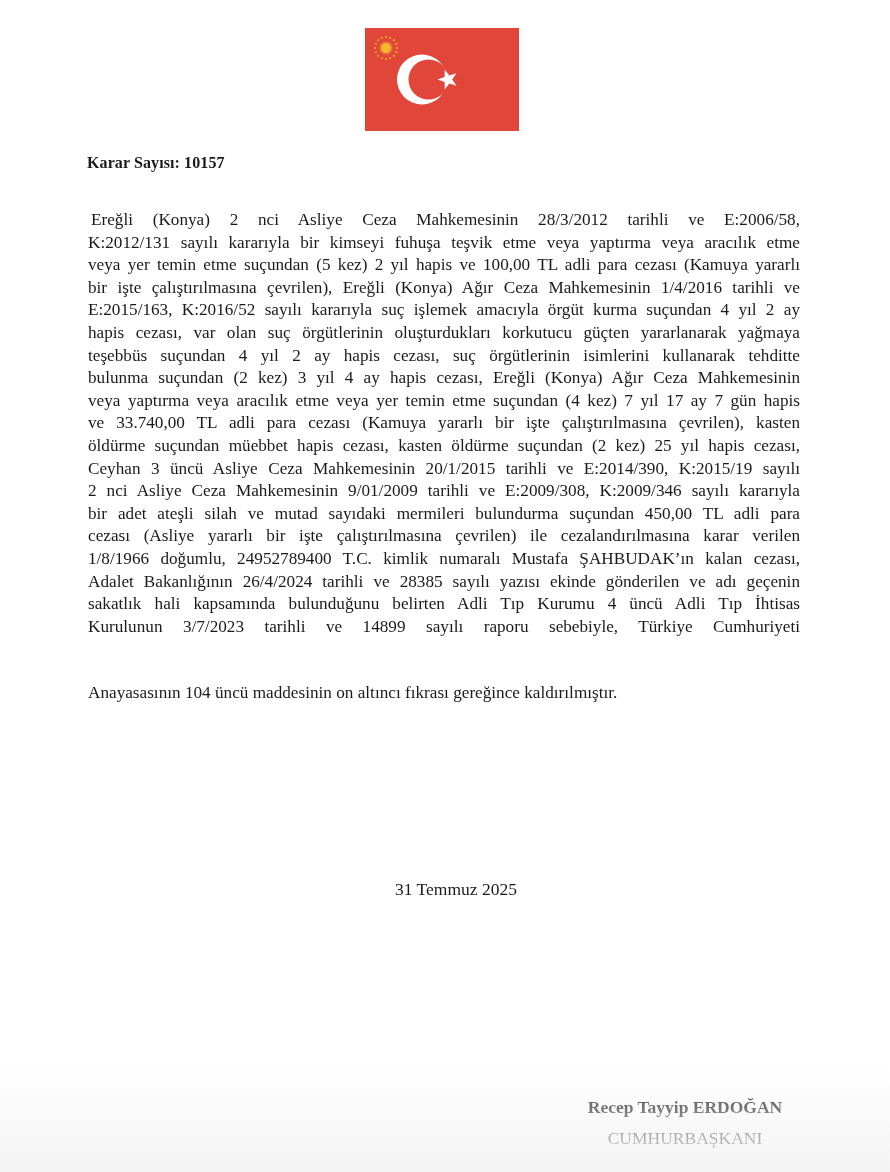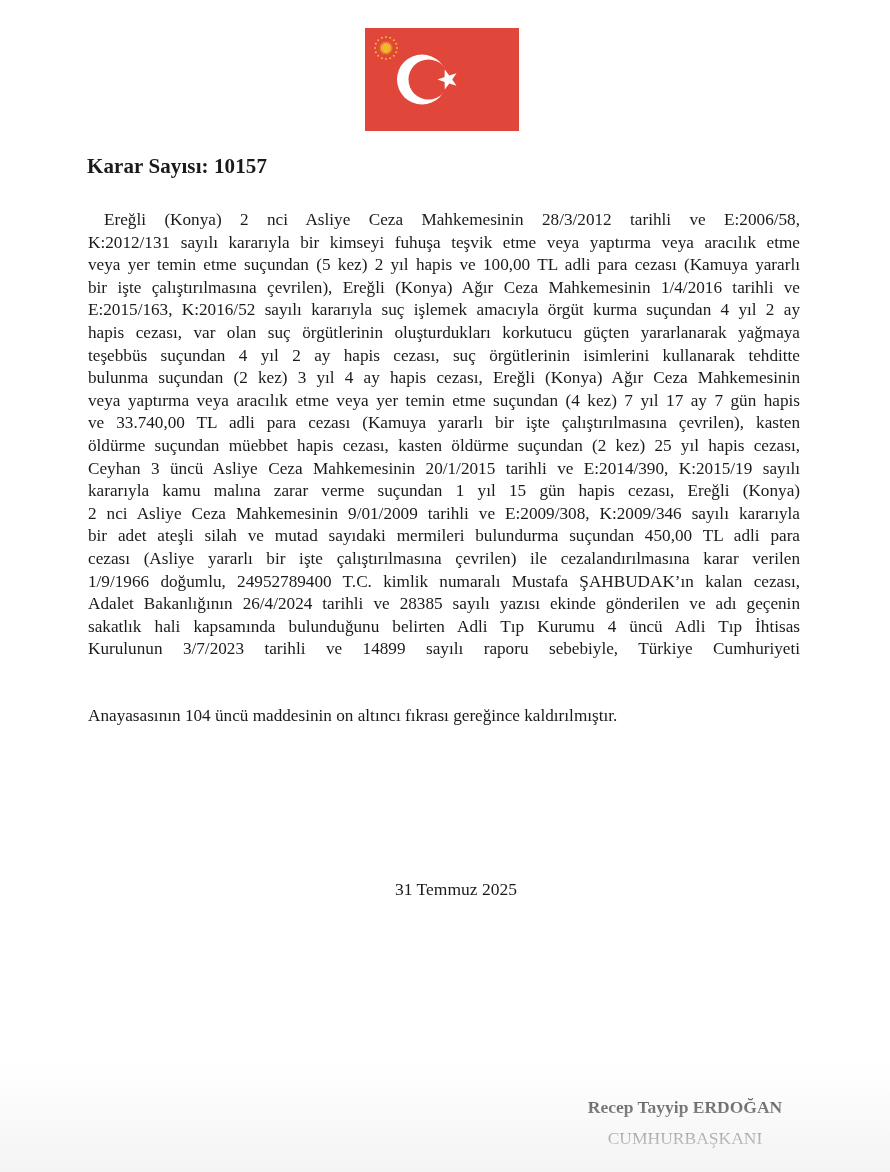--- a/index.html
+++ b/index.html
@@ -21,21 +21,21 @@
       top: 28px;
       width: 154px;
       height: 103px;
     }
     .flag svg { display: block; width: 100%; height: 100%; }
     .decision-no {
       position: absolute;
       left: 87px;
       top: 154px;
       font-weight: bold;
-      font-size: 21px;
+      font-size: 16px;
       letter-spacing: 0.1px;
     }
     .body-text {
       position: absolute;
       left: 88px;
       top: 209px;
       width: 712px;
       font-size: 17.2px;
       line-height: 22.6px;
       text-align: justify;
@@ -136,37 +136,36 @@
       <circle cx="63.5" cy="51.5" r="20" fill="#e1463a"></circle>
     </g>
 
     <polygon id="flag-star" fill="#ffffff" points="72.50,51.50 79.60,49.03 79.76,41.51 84.30,47.51 91.49,45.33 87.20,51.50 91.49,57.67 84.30,55.49 79.76,61.49 79.60,53.97"></polygon>
   </svg>
 </div>
 
 <div class="decision-no">Karar Sayısı: 10157</div>
 
 <div class="body-text" id="body-text">
-    <span class="line first" style="padding-left: 0px; margin-left: 16px; width: auto; text-indent: 0px;">Ereğli (Konya) 2 nci Asliye Ceza Mahkemesinin 28/3/2012 tarihli ve E:2006/58,</span>
+    <span class="line first" style="padding-left: 0px; margin-left: 3px; width: auto; text-indent: 0px;">Ereğli (Konya) 2 nci Asliye Ceza Mahkemesinin 28/3/2012 tarihli ve E:2006/58,</span>
     <span class="line">K:2012/131 sayılı kararıyla bir kimseyi fuhuşa teşvik etme veya yaptırma veya aracılık etme</span>
     <span class="line">veya yer temin etme suçundan (5 kez) 2 yıl hapis ve 100,00 TL adli para cezası (Kamuya yararlı</span>
     <span class="line">bir işte çalıştırılmasına çevrilen), Ereğli (Konya) Ağır Ceza Mahkemesinin 1/4/2016 tarihli ve</span>
     <span class="line">E:2015/163, K:2016/52 sayılı kararıyla suç işlemek amacıyla örgüt kurma suçundan 4 yıl 2 ay</span>
     <span class="line">hapis cezası, var olan suç örgütlerinin oluşturdukları korkutucu güçten yararlanarak yağmaya</span>
     <span class="line">teşebbüs suçundan 4 yıl 2 ay hapis cezası, suç örgütlerinin isimlerini kullanarak tehditte</span>
     <span class="line">bulunma suçundan (2 kez) 3 yıl 4 ay hapis cezası, Ereğli (Konya) Ağır Ceza Mahkemesinin</span>
     <span class="line">veya yaptırma veya aracılık etme veya yer temin etme suçundan (4 kez) 7 yıl 17 ay 7 gün hapis</span>
     <span class="line">ve 33.740,00 TL adli para cezası (Kamuya yararlı bir işte çalıştırılmasına çevrilen), kasten</span>
     <span class="line">öldürme suçundan müebbet hapis cezası, kasten öldürme suçundan (2 kez) 25 yıl hapis cezası,</span>
     <span class="line">Ceyhan 3 üncü Asliye Ceza Mahkemesinin 20/1/2015 tarihli ve E:2014/390, K:2015/19 sayılı</span>
-    <span class="line">kararıyla kamu malına zarar verme suçundan 1 yıl 15 gün hapis cezası, Ereğli (Konya)</span>
     <span class="line">2 nci Asliye Ceza Mahkemesinin 9/01/2009 tarihli ve E:2009/308, K:2009/346 sayılı kararıyla</span>
     <span class="line">bir adet ateşli silah ve mutad sayıdaki mermileri bulundurma suçundan 450,00 TL adli para</span>
     <span class="line">cezası (Asliye yararlı bir işte çalıştırılmasına çevrilen) ile cezalandırılmasına karar verilen</span>
-    <span class="line">1/9/1966 doğumlu, 24952789400 T.C. kimlik numaralı Mustafa ŞAHBUDAK’ın kalan cezası,</span>
+    <span class="line">1/8/1966 doğumlu, 24952789400 T.C. kimlik numaralı Mustafa ŞAHBUDAK’ın kalan cezası,</span>
     <span class="line">Adalet Bakanlığının 26/4/2024 tarihli ve 28385 sayılı yazısı ekinde gönderilen ve adı geçenin</span>
     <span class="line">sakatlık hali kapsamında bulunduğunu belirten Adli Tıp Kurumu 4 üncü Adli Tıp İhtisas</span>
     <span class="line">Kurulunun 3/7/2023 tarihli ve 14899 sayılı raporu sebebiyle, Türkiye Cumhuriyeti</span>
     <span class="line last">Anayasasının 104 üncü maddesinin on altıncı fıkrası gereğince kaldırılmıştır.</span>
   </div>
 
 <div class="date">31 Temmuz 2025</div>
 
 <div class="signature">
   <span class="name">Recep Tayyip ERDOĞAN</span>

